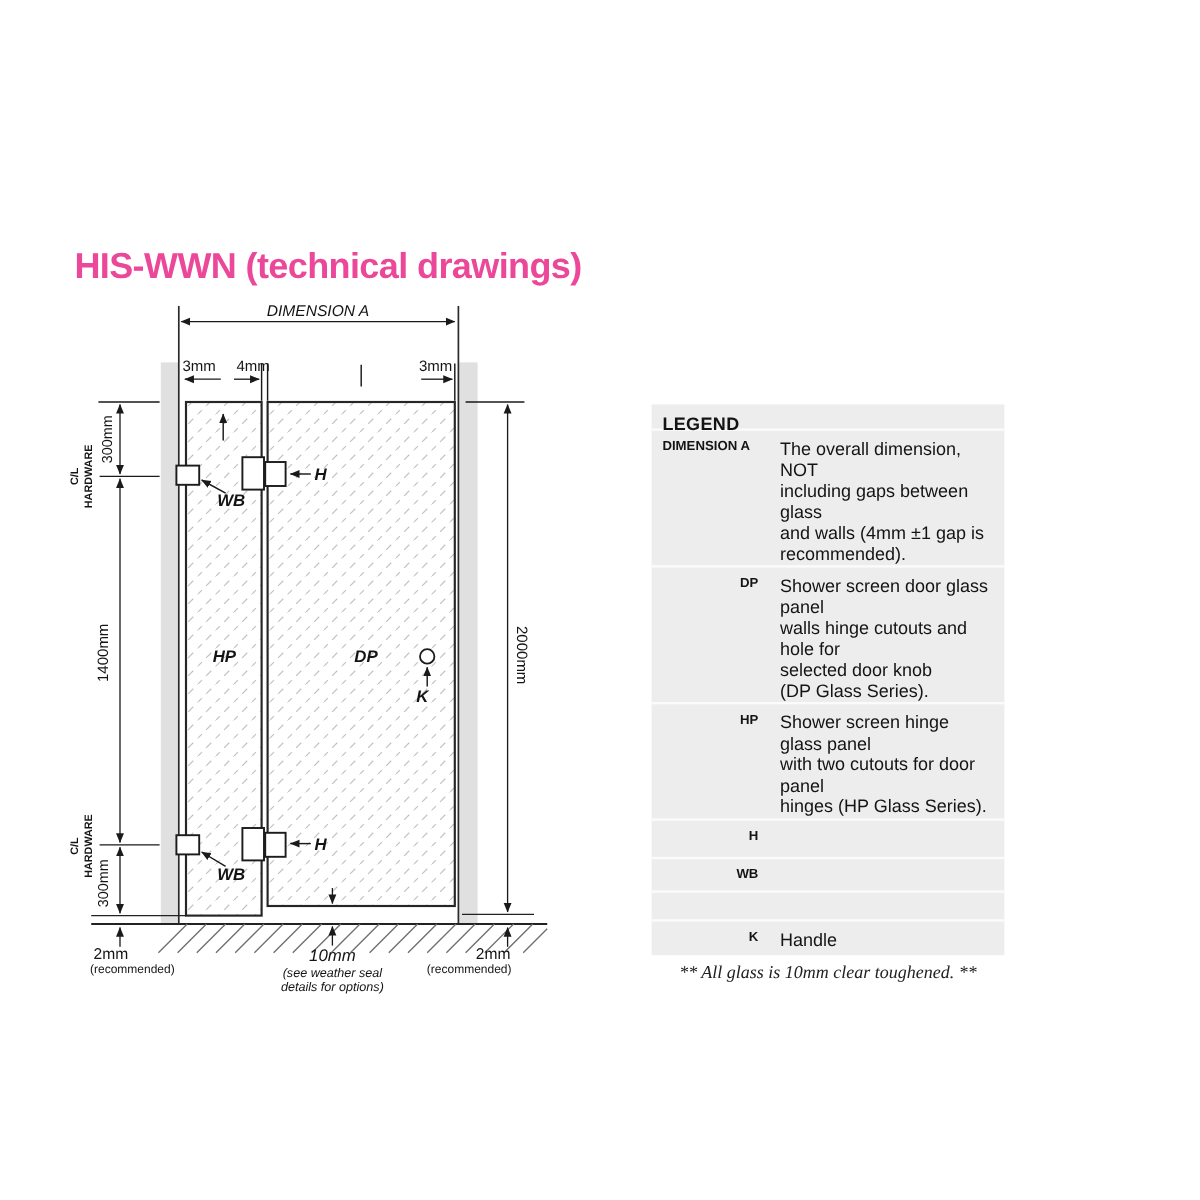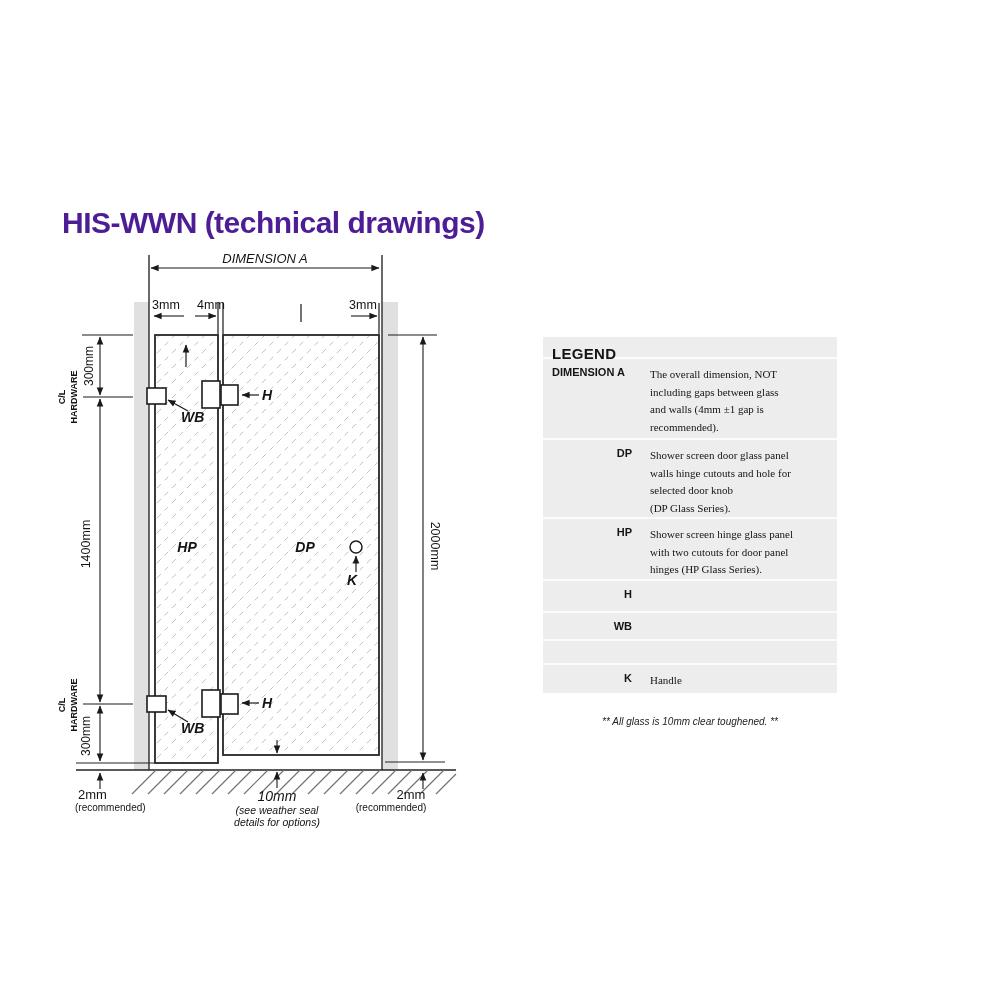--- a/index.html
+++ b/index.html
@@ -1,38 +1,38 @@
 <!DOCTYPE html>
 <html><head>
 <meta charset="utf-8">
 <style>
   html,body{margin:0;padding:0;}
   body{width:1000px;height:1000px;background:#fff;position:relative;overflow:hidden;
        font-family:"Liberation Sans",sans-serif;color:#141414;}
   .page-title{position:absolute;left:62px;top:186px;font-size:30px;font-weight:bold;
-              letter-spacing:-0.5px;color:#4c1d95;white-space:nowrap;}
+              letter-spacing:-0.5px;color:#ec4899;white-space:nowrap;}
   svg{position:absolute;left:0;top:0;}
   svg text{fill:#141414;font-family:"Liberation Sans",sans-serif;}
   .dimtxt{font-size:12.5px;}
   .smtxt{font-size:10px;}
   .cltxt{font-size:9px;font-weight:bold;}
   .ital{font-style:italic;}
   .plabel{font-size:14px;font-weight:bold;font-style:italic;}
 
   .legend{position:absolute;left:543px;top:337px;width:294px;}
   .legend-box{background:#ededed;}
   .lg-head{font-size:15px;font-weight:bold;letter-spacing:.3px;padding:8px 0 0 9px;height:20px;box-sizing:border-box;}
   .lg-row{display:flex;border-top:2px solid #fbfbfb;box-sizing:border-box;align-items:flex-start;}
   .lg-term{width:80px;padding:7px 0 0 9px;font-weight:bold;font-size:11px;text-align:right;flex:none;box-sizing:content-box;}
   .lg-row.first .lg-term{text-align:left;}
-  .lg-desc{margin-left:18px;padding-top:7px;font-size:11px;line-height:17.5px;white-space:pre-line;width:178px;font-family:Liberation Serif, serif;}
+  .lg-desc{margin-left:18px;padding-top:7px;font-size:15px;line-height:17.5px;white-space:pre-line;width:178px;}
   .lg-row.nowrap .lg-desc{white-space:pre;width:auto;overflow:visible;}
   .r0{min-height:81px;} .r1{min-height:74px;} .r2{min-height:58px;} .r3{min-height:32px;}
   .r4{min-height:28px;} .r5{min-height:24px;} .r6{min-height:30px;}
-  .lg-foot{margin-top:23px;text-align:center;font-style:italic;font-size:10px;color:#222;}
+  .lg-foot{margin-top:7px;text-align:center;font-style:italic;font-size:15px;color:#222;font-family:Liberation Serif, serif;}
 </style>
 </head>
 <body>
 
 <h1 class="page-title">HIS-WWN (technical drawings)</h1>
 
 <svg width="1000" height="1000" viewBox="0 0 1000 1000">
   <defs>
     <marker id="arr" markerWidth="9" markerHeight="9" refX="7.6" refY="4" orient="auto-start-reverse" markerUnits="userSpaceOnUse">
       <path d="M0,0.7 L8,4 L0,7.3 z" fill="#1a1a1a"></path>

